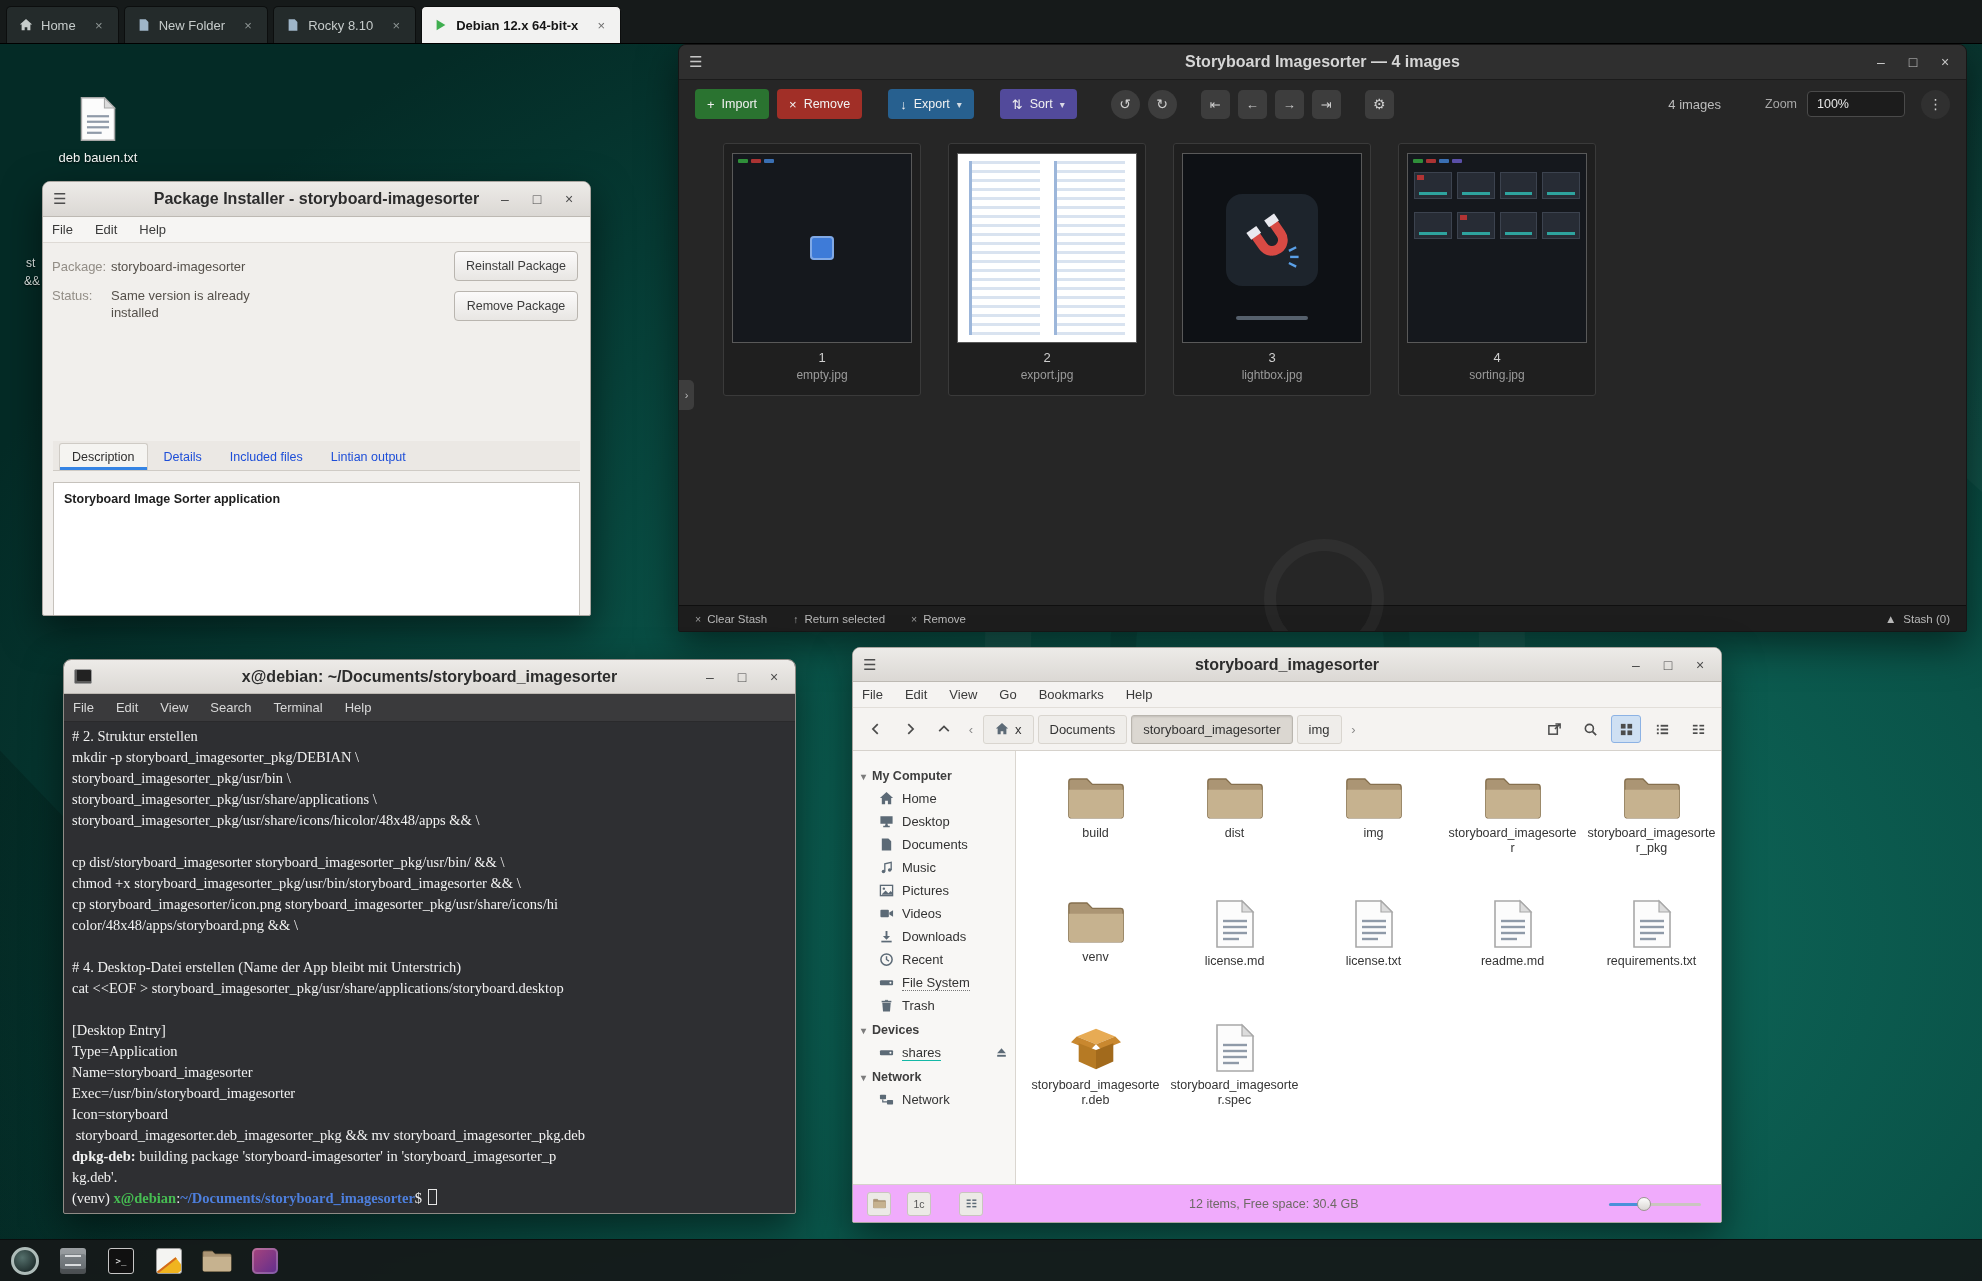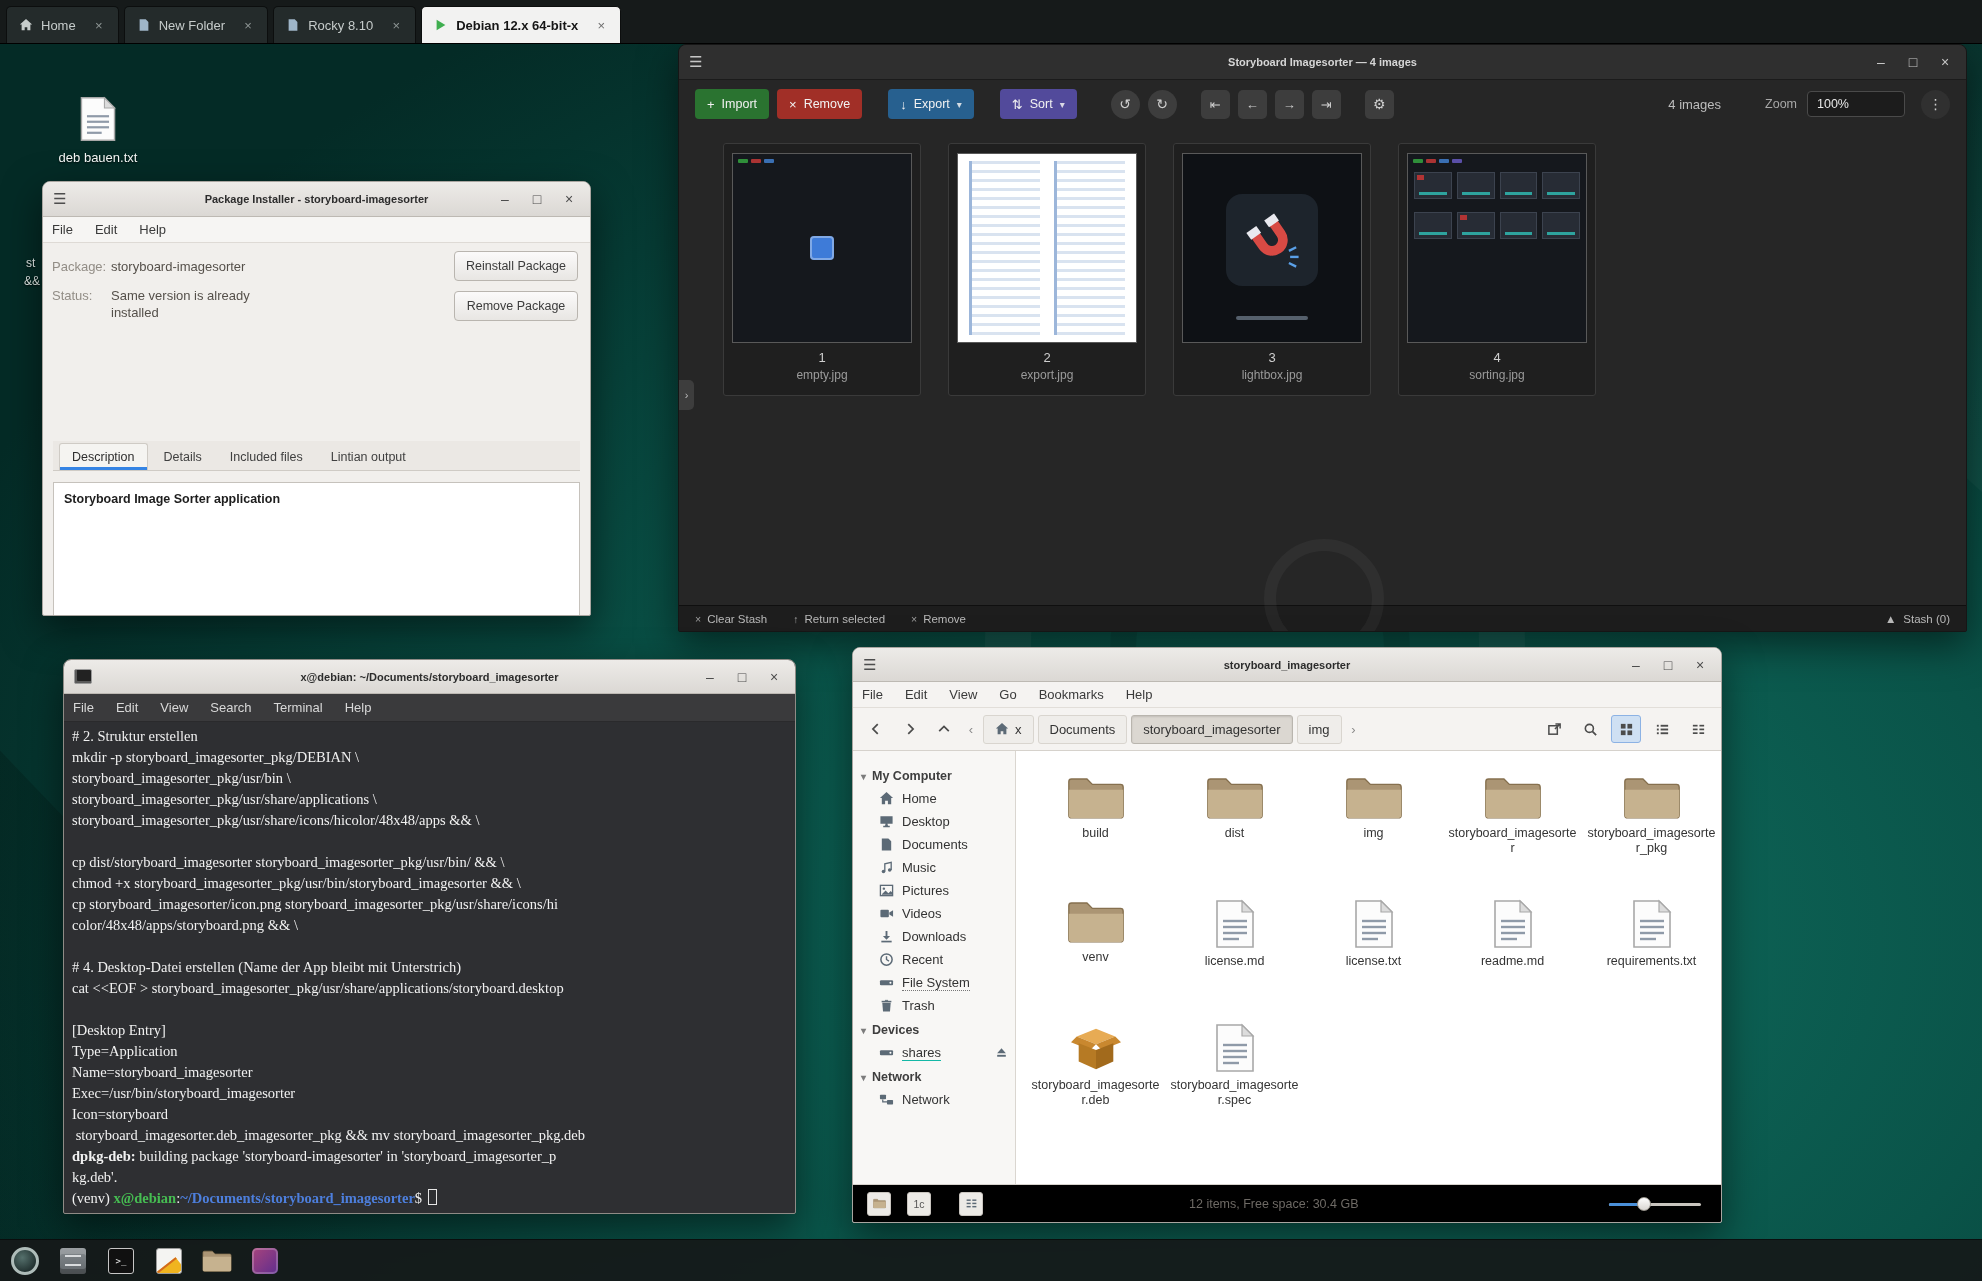--- a/index.html
+++ b/index.html
@@ -32,21 +32,21 @@
   .vm-tab svg{width:14px;height:14px}
 
   
   #desktop-icon-deb{position:absolute;left:42px;top:96px;width:112px;text-align:center;z-index:2}
   #desktop-icon-deb .lbl{margin-top:4px;color:#f3f7f6;font-size:13px;text-shadow:0 1px 2px rgba(0,0,0,.85)}
   .desk-frag{position:absolute;color:#e7efec;font-size:12px;text-shadow:0 1px 2px rgba(0,0,0,.8);z-index:1}
 
   
   .win{position:absolute;border-radius:8px 8px 2px 2px;box-shadow:0 14px 38px rgba(0,0,0,.5);overflow:hidden}
   .titlebar{height:35px;display:flex;align-items:center;padding:0 10px;position:relative;flex:none}
-  .titlebar .t-title{position:absolute;left:50%;transform:translateX(-50%);font-weight:bold;font-size:11px;white-space:nowrap}
+  .titlebar .t-title{position:absolute;left:50%;transform:translateX(-50%);font-weight:bold;font-size:16px;white-space:nowrap}
   .titlebar .burger{font-size:15px;width:24px;text-align:left}
   .winbtns{margin-left:auto;display:flex;gap:10px;align-items:center}
   .winbtns span{width:22px;height:22px;display:flex;align-items:center;justify-content:center;font-size:14px}
   .tb-light{background:linear-gradient(#edebe8,#dbd8d4);border-bottom:1px solid #bdb9b3;color:#2c2c2c}
   .tb-light .burger,.tb-light .winbtns span{color:#4d4d4d}
   .tb-dark{background:#2f2f2f;border-bottom:1px solid #1b1b1b;color:#d6d6d6}
   .tb-dark .burger,.tb-dark .winbtns span{color:#c6c6c6}
   .menubar{display:flex;align-items:center;gap:4px;font-size:13px;flex:none}
   .menubar span{padding:3px 9px}
 
@@ -54,21 +54,21 @@
   #win-pi{left:42px;top:181px;width:549px;height:435px;background:#f1efec;border:1px solid #a9a5a0;z-index:10;
     display:flex;flex-direction:column}
   #win-pi .menubar{height:26px;background:#f6f5f3;border-bottom:1px solid #dedad5;color:#3a3a3a}
   .pi-body{position:relative;flex:1}
   .pi-label{position:absolute;color:#928d86;font-size:13px}
   .pi-value{position:absolute;color:#55504a;font-size:13px}
   .pi-btn{position:absolute;right:12px;width:124px;height:30px;background:linear-gradient(#fbfafa,#e8e6e3);
     border:1px solid #b9b5af;border-radius:4px;font-size:12.5px;color:#3c3c3c;font-family:inherit}
   .pi-tabs{position:absolute;left:10px;right:10px;top:198px;height:30px;display:flex;align-items:flex-end;gap:4px;
     border-bottom:1px solid #cfcbc5;background:#ebe8e4;padding:0 6px}
-  .pi-tab{font-size:12.5px;color:#404040;padding:6px 12px}
+  .pi-tab{font-size:12.5px;color:#1d4ed8;padding:6px 12px}
   .pi-tab.active{color:#2d2d2d;background:#f5f4f1;border:1px solid #cfcbc5;border-bottom:none;border-radius:3px 3px 0 0;
     box-shadow:inset 0 -3px 0 #3584e4}
   .pi-textbox{position:absolute;left:10px;top:239px;width:527px;height:144px;background:#fff;border:1px solid #c6c2bc;
     padding:9px 10px;font-size:12.5px;font-weight:bold;color:#1d1d1d}
 
   
   #win-sb{left:678px;top:44px;width:1289px;height:588px;background:#262626;border:1px solid #161616;z-index:5;
     display:flex;flex-direction:column}
   .sb-toolbar{height:48px;display:flex;align-items:center;padding:0 16px;gap:8px;flex:none}
   .sb-btn{height:30px;display:flex;align-items:center;gap:7px;padding:0 12px;border:none;border-radius:4px;
@@ -168,21 +168,21 @@
   .fm-sec .tri{color:#7c7c7c;font-size:10px}
   .fm-side-row{display:flex;align-items:center;gap:8px;height:23px;padding-left:18px;font-size:13px;color:#333}
   .fm-side-row svg{width:15px;height:15px;color:#5c6a76;flex:none}
   .fm-side-label.focus{border-bottom:1px dotted #777}
   .fm-side-label.linked{border-bottom:1px solid #14b8a6}
   .fm-side-row .eject{margin-left:auto;color:#5c6a76}
   .fm-grid{flex:1;display:grid;grid-template-columns:repeat(5,139px);grid-auto-rows:124px;padding:20px 4px 0 10px;
     align-content:start;overflow:hidden}
   .fm-item{display:flex;flex-direction:column;align-items:center;gap:5px;padding-top:4px}
   .fi-label{max-width:128px;text-align:center;font-size:12.5px;color:#343434;line-height:15px;overflow-wrap:anywhere}
-  .fm-status{height:38px;background:#000000;border-top:1px solid #d6d2cc;display:flex;align-items:center;
+  .fm-status{height:38px;background:#f0abfc;border-top:1px solid #d6d2cc;display:flex;align-items:center;
     padding:0 14px;flex:none}
   .fm-mini{width:24px;height:24px;border:1px solid #c9c5bf;border-radius:3px;background:#eceae6;color:#5c6a76;
     display:flex;align-items:center;justify-content:center;font-size:10px}
   .fm-mini svg{width:13px;height:13px}
   .fm-mini.b2{margin-left:16px;font-size:10.5px;color:#555}
   .fm-mini.b3{margin-left:28px}
   .fm-status-text{margin-left:206px;font-size:12.5px;color:#6e6a65}
   .fm-slider{margin-left:auto;width:92px;height:16px;position:relative;margin-right:6px}
   .fm-slider .track{position:absolute;left:0;right:0;top:7px;height:3px;background:#c9c5bf;border-radius:2px}
   .fm-slider .fill{position:absolute;left:0;top:7px;height:3px;width:36%;background:#4a90d9;border-radius:2px}

